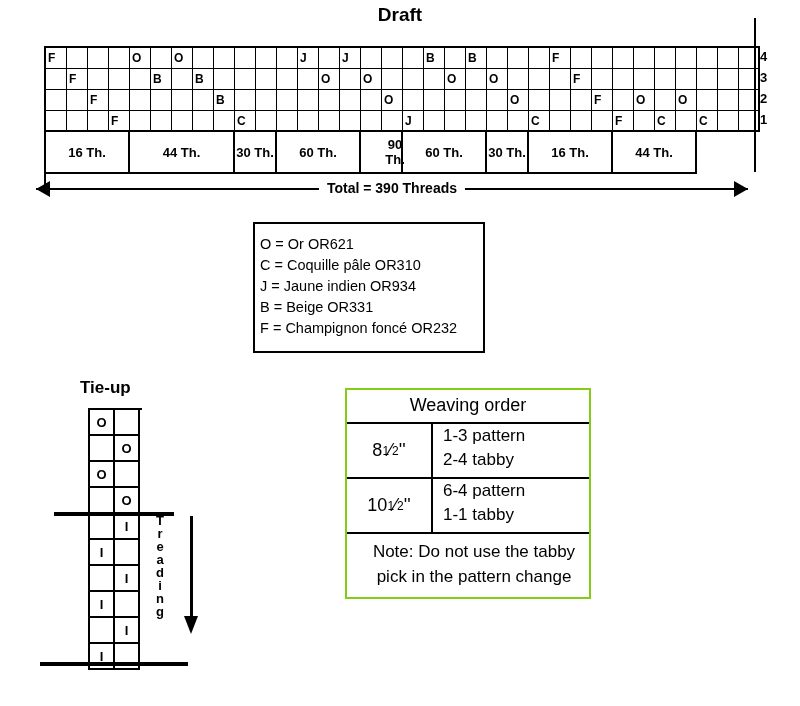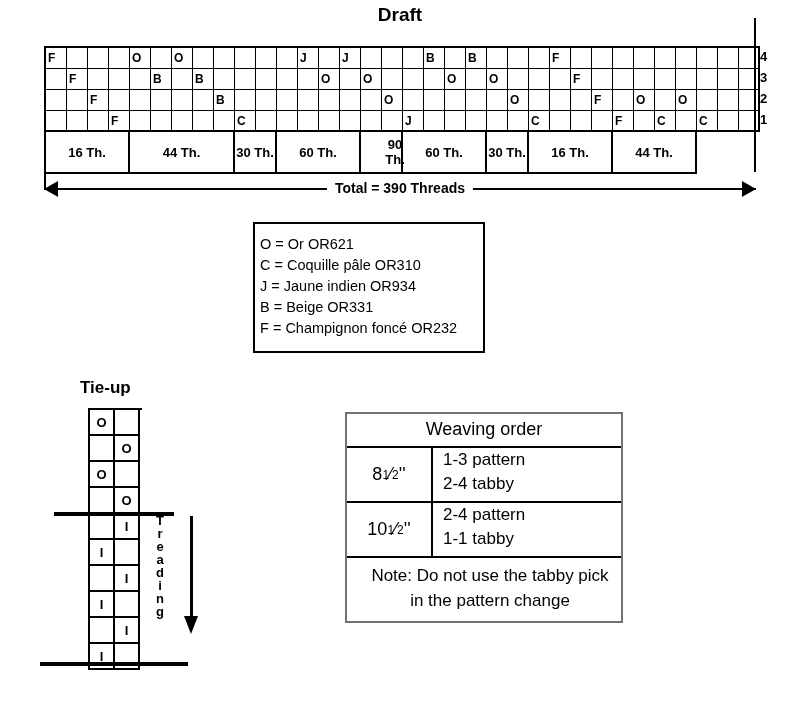--- a/index.html
+++ b/index.html
@@ -95,21 +95,21 @@
     display: flex;
     align-items: center;
     justify-content: center;
     line-height: 15px;
     height: 40px;
   }
 
   
   #total-line {
     position: absolute;
-    left: 44px;
+    left: 36px;
     top: 178px;
     width: 712px;
     height: 22px;
   }
   #total-line .bar {
     position: absolute;
     left: 0;
     top: 10px;
     width: 100%;
     height: 2px;
@@ -251,23 +251,23 @@
     width: 0; height: 0;
     border-left: 7px solid transparent;
     border-right: 7px solid transparent;
     border-top: 18px solid #000;
   }
 
   
   #weaving-table {
     position: absolute;
     left: 345px;
-    top: 412px;
-    width: 278px;
-    border: 2px solid #737373;
+    top: 388px;
+    width: 246px;
+    border: 2px solid #84cc16;
     box-sizing: border-box;
   }
   #weaving-table .wo-header {
     text-align: center;
     font-size: 18px;
     padding: 5px 0 6px 0;
     border-bottom: 2px solid #000;
   }
   .wo-row {
     display: flex;
@@ -550,19 +550,19 @@
       <div class="wo-row">
         <div class="wo-dur">8<sup class="frac">1</sup>⁄<sub class="frac">2</sub>''</div>
         <div class="wo-desc">
           <div>1-3 pattern</div>
           <div>2-4 tabby</div>
         </div>
       </div>
       <div class="wo-row">
         <div class="wo-dur">10<sup class="frac">1</sup>⁄<sub class="frac">2</sub>''</div>
         <div class="wo-desc">
-          <div>2-4 pattern</div>
+          <div>6-4 pattern</div>
           <div>1-1 tabby</div>
         </div>
       </div>
     </div>
   <div class="wo-note">Note: Do not use the tabby pick in the pattern change</div>
 </div>
 
 </body></html>

